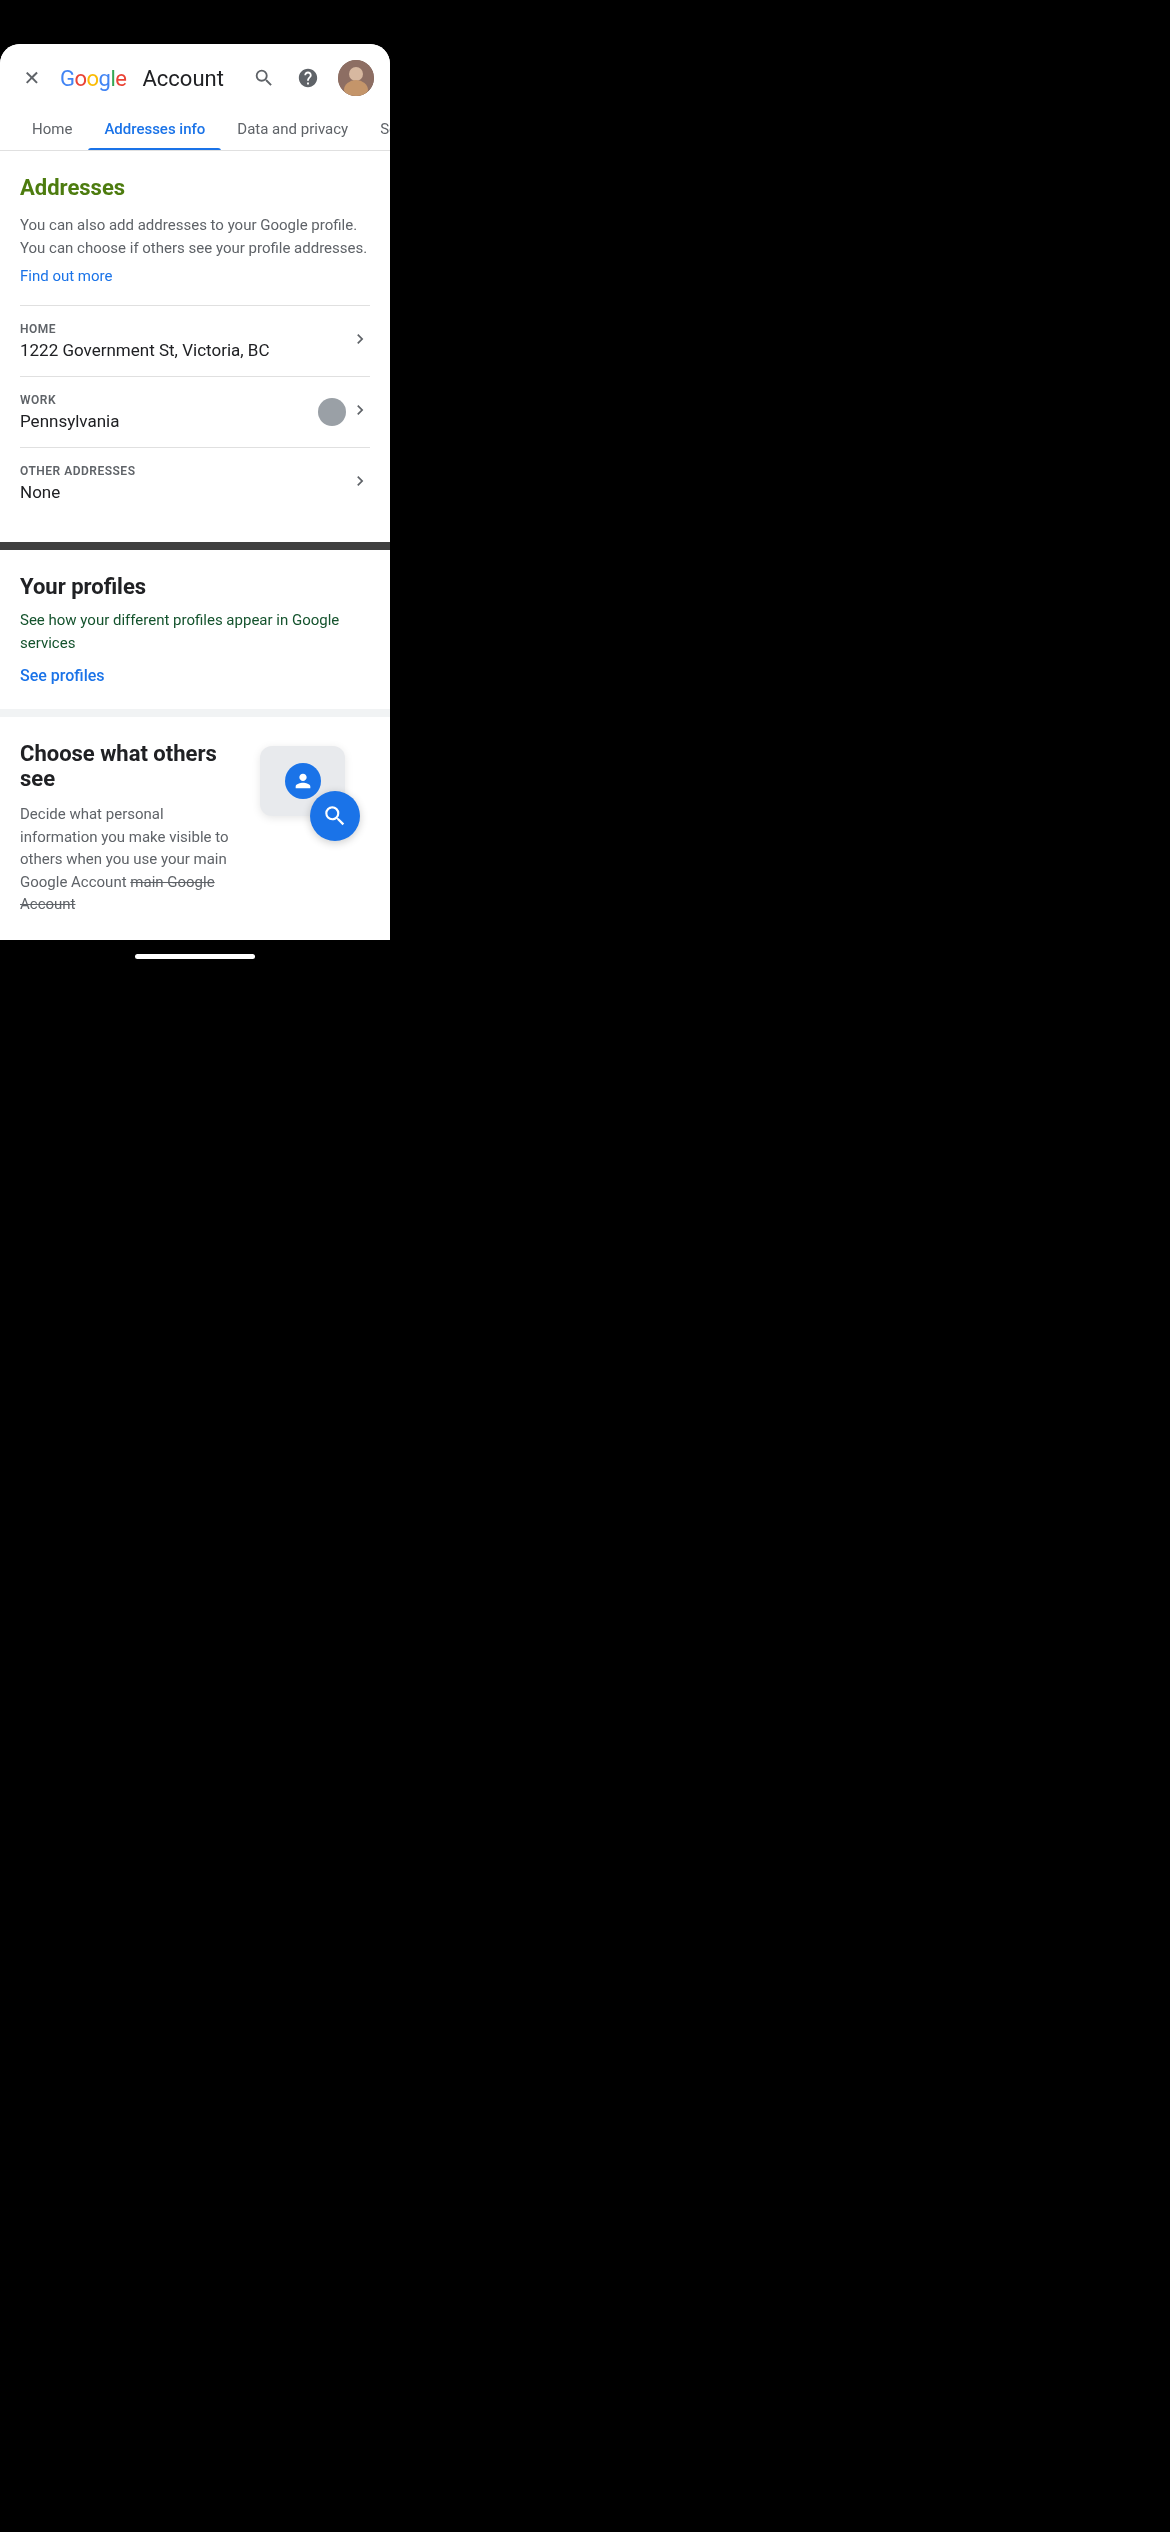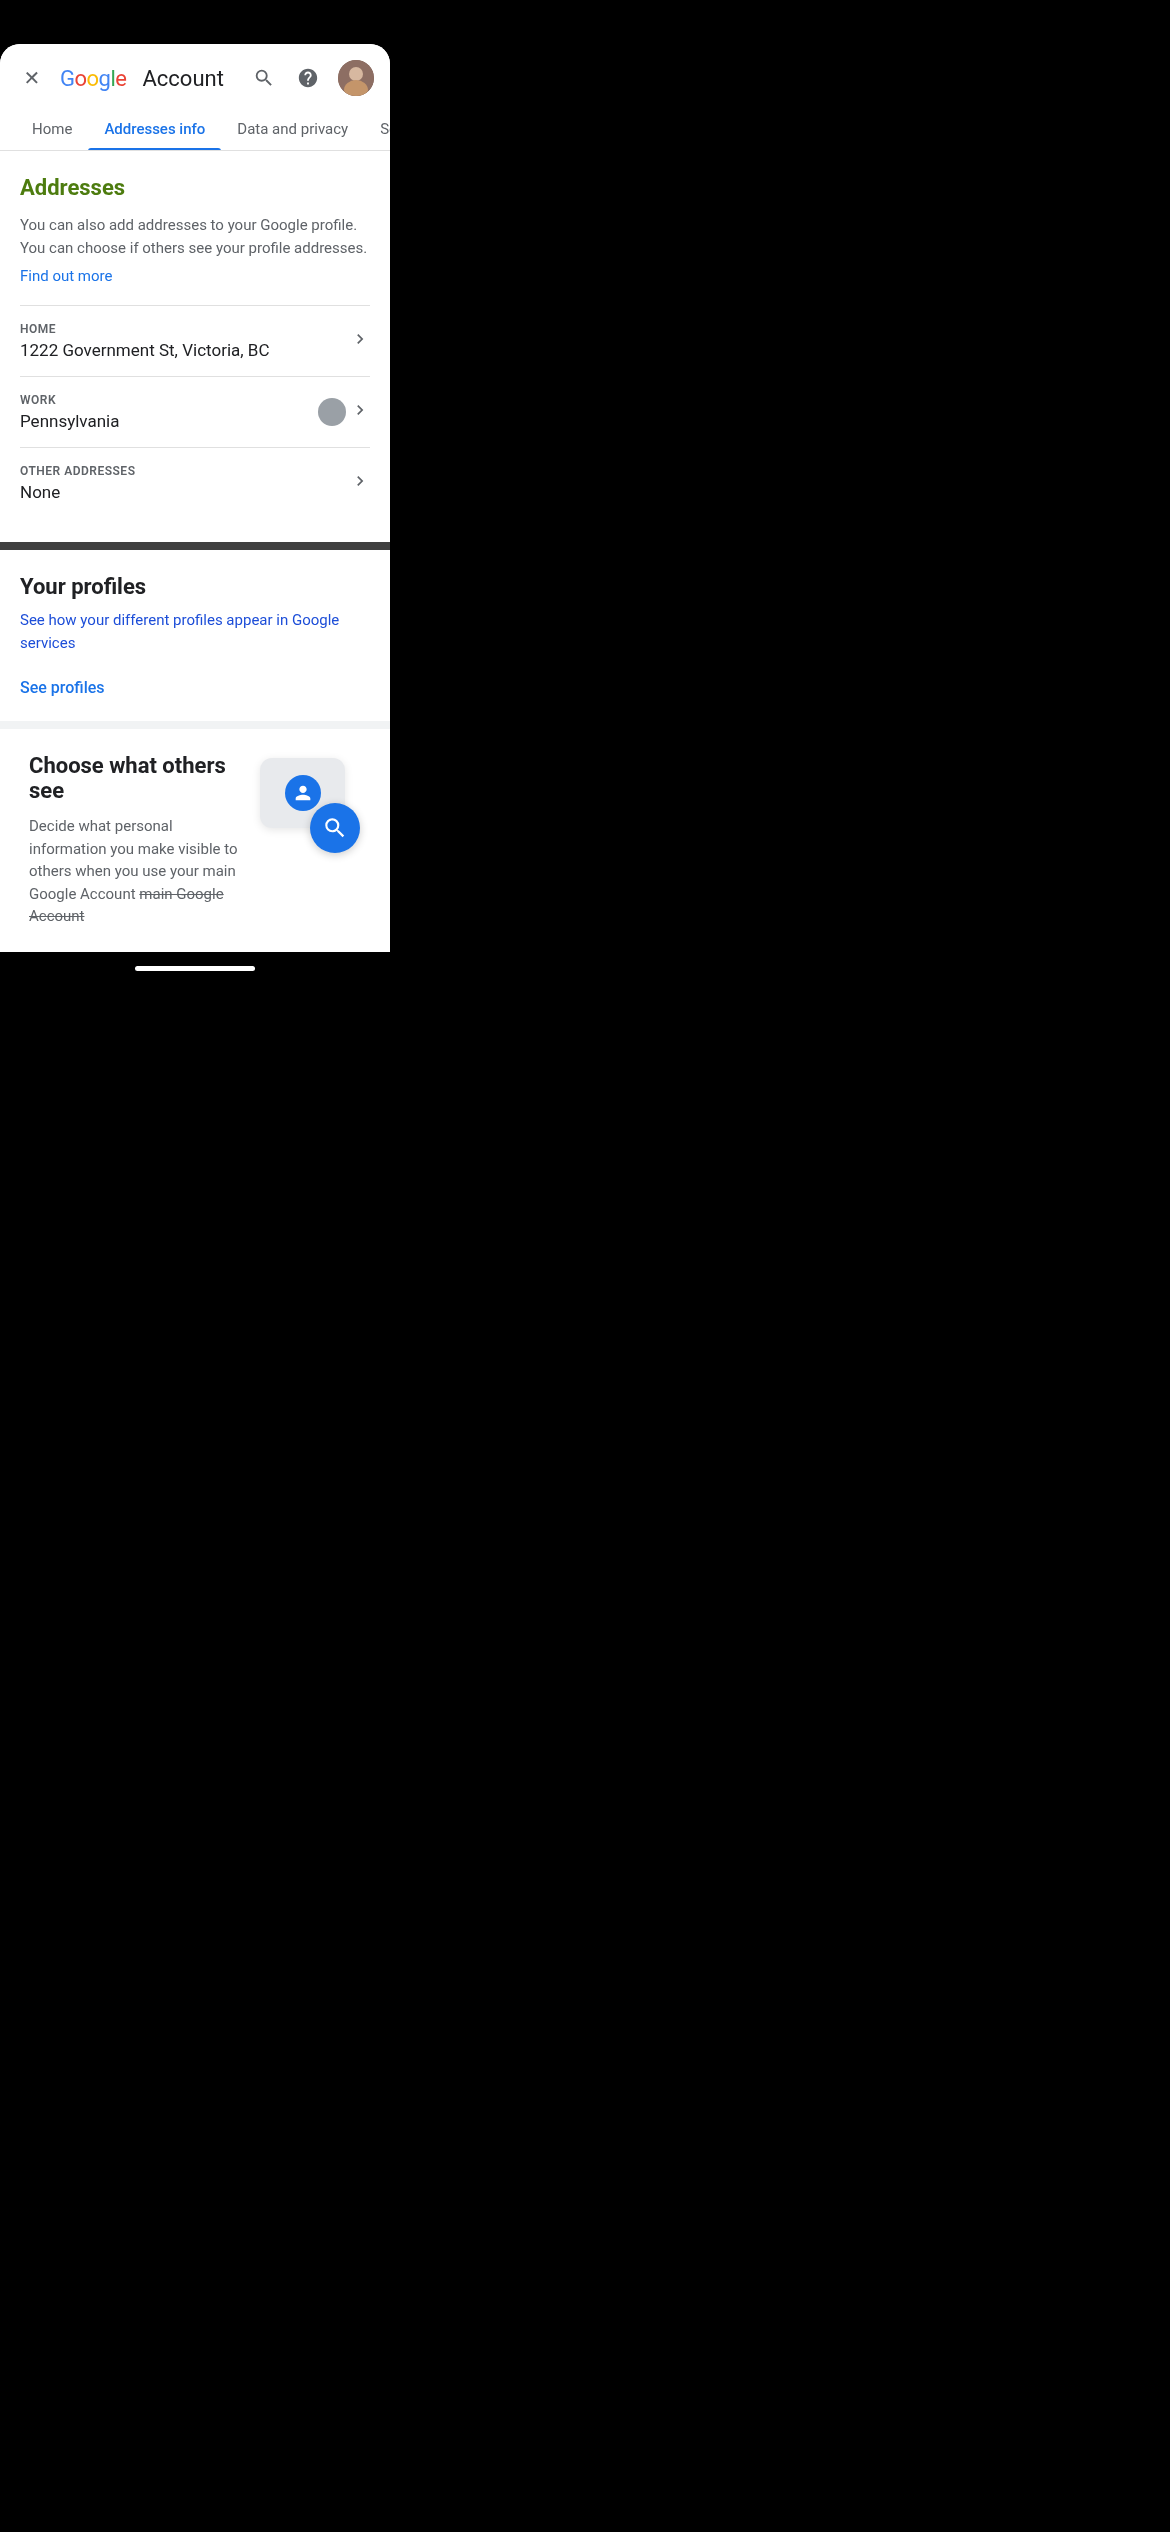--- a/index.html
+++ b/index.html
@@ -240,23 +240,23 @@
 
     .profiles-title {
       font-size: 22px;
       font-weight: 700;
       color: #202124;
       margin-bottom: 10px;
     }
 
     .profiles-desc {
       font-size: 15px;
-      color: #1d4ed8;
+      color: #14532d;
       line-height: 1.5;
-      margin-bottom: 24px;
+      margin-bottom: 12px;
     }
 
     .profiles-link {
       color: #1a73e8;
       font-size: 16px;
       font-weight: 500;
       cursor: pointer;
       text-decoration: none;
     }
 
@@ -267,21 +267,20 @@
       border-top: 8px solid #f1f3f4;
       display: flex;
       align-items: flex-start;
       gap: 16px;
       position: relative;
       overflow: hidden;
     }
 
     .choose-content {
       flex: 1;
-      margin-left: 9px;
     }
 
     .choose-title {
       font-size: 22px;
       font-weight: 700;
       color: #202124;
       margin-bottom: 12px;
     }
 
     .choose-desc {

